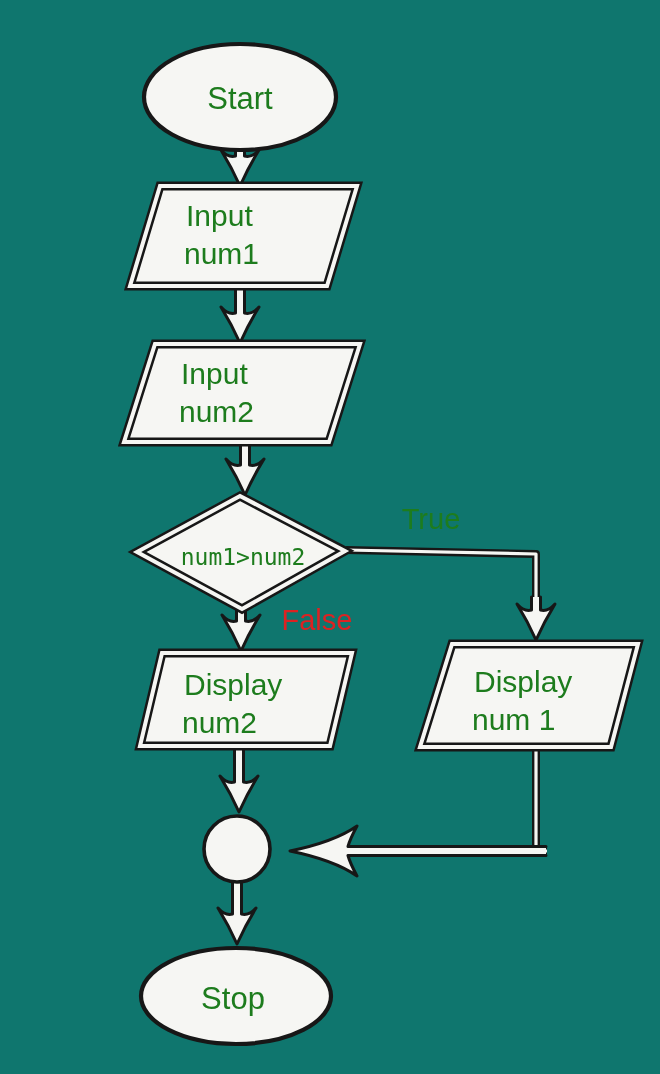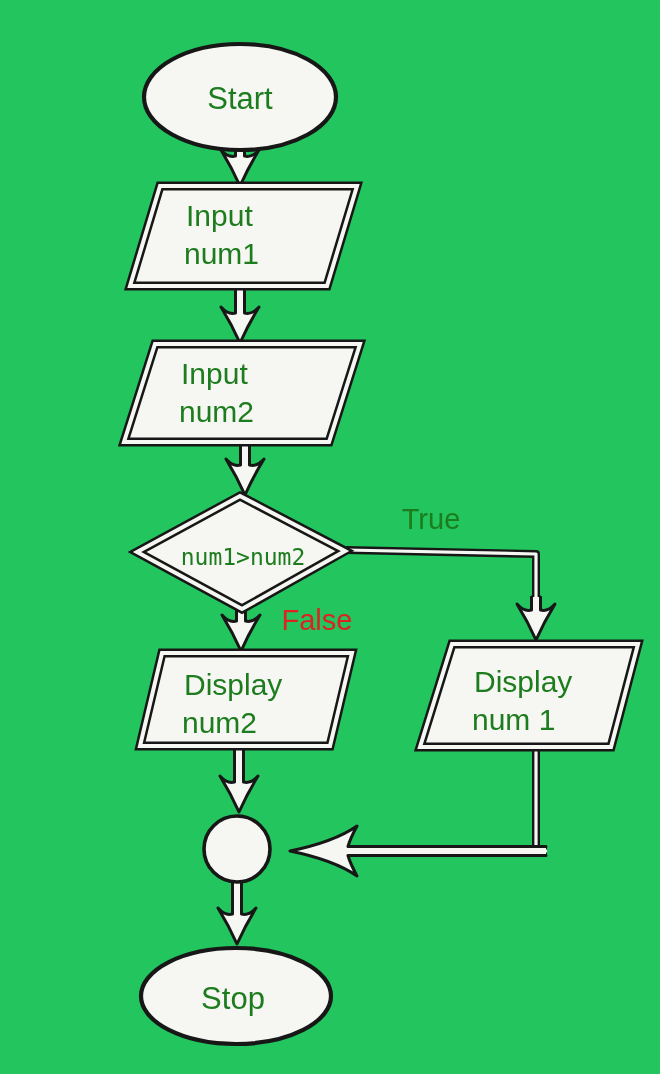--- a/index.html
+++ b/index.html
@@ -1,16 +1,16 @@
 <!DOCTYPE html>
 <html><head>
 <meta charset="utf-8">
 <style>
   html,body{margin:0;padding:0;background:#f6f6f3;}
-  .stage{position:relative;width:660px;height:1074px;background:#22c55e;overflow:hidden;text-align:right;}
+  .stage{position:relative;width:660px;height:1074px;background:#0f766e;overflow:hidden;text-align:right;}
   svg{display:block;}
   
   .shape-o{fill:#f6f6f3;stroke:#171717;stroke-width:9;stroke-linejoin:miter;}
   .shape-i{fill:none;stroke:#f6f6f3;stroke-width:4;stroke-linejoin:miter;}
   
   .pipe-o{fill:none;stroke:#171717;stroke-width:8;stroke-linejoin:round;stroke-linecap:butt;}
   .pipe-i{fill:none;stroke:#f6f6f3;stroke-width:3.2;stroke-linejoin:round;stroke-linecap:butt;}
   
   .arr-f{fill:#f6f6f3;stroke:none;}
   .arr-s{fill:none;stroke:#171717;stroke-width:3;stroke-linejoin:round;stroke-linecap:round;}

